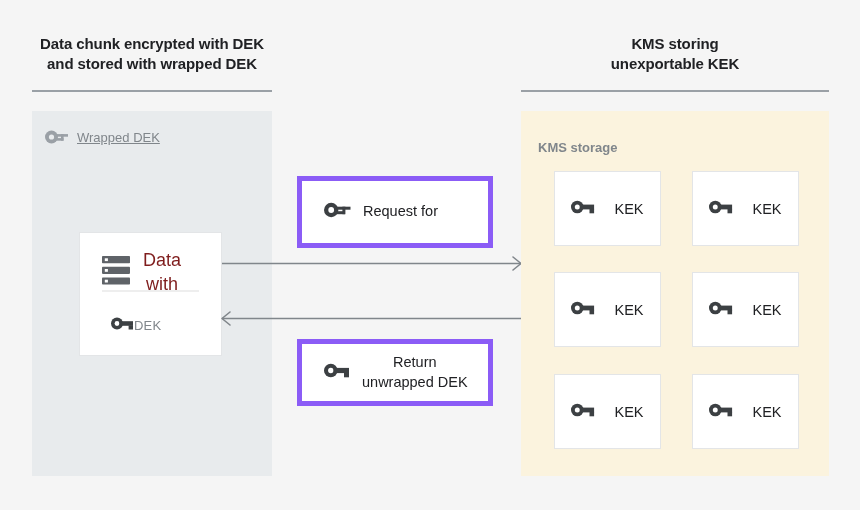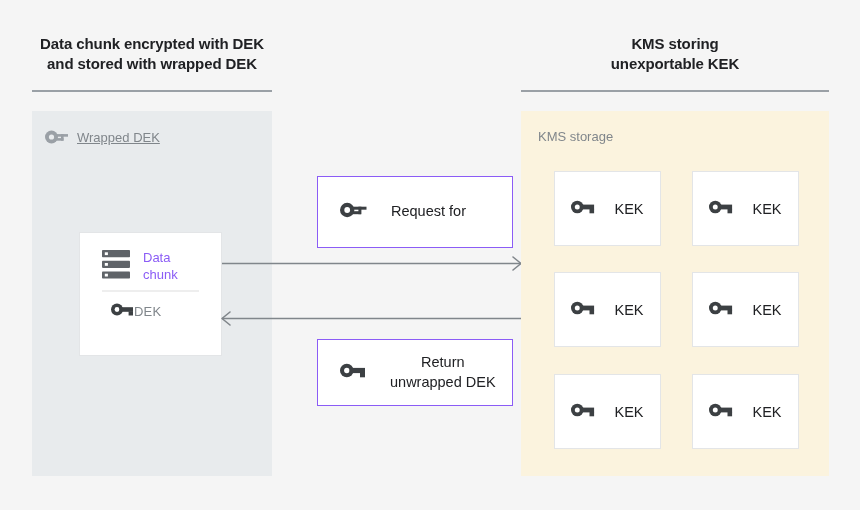--- a/index.html
+++ b/index.html
@@ -67,21 +67,22 @@
     color: #80868b;
     white-space: nowrap;
   }
   .wrapped-dek-label {
     left: 77px;
     top: 130px;
     text-decoration: underline;
   }
   .kms-storage-label {
     left: 538px;
-    top: 129px;
+    top: 140px;
+    font-weight: bold;
   }
 
   
   .icon {
     display: inline-block;
     vertical-align: middle;
     flex: 0 0 auto;
   }
 
   
@@ -104,23 +105,24 @@
     width: 143px;
     height: 124px;
   }
   .data-chunk-row {
     display: flex;
     align-items: center;
     gap: 13px;
     padding: 16px 0 0 22px;
   }
   .data-chunk-text {
-    font-size: 13px;
-    color: #8b5cf6;
+    font-size: 18px;
+    color: #7f1d1d;
     line-height: 1.32;
+    text-align: center;
   }
   .card-divider {
     position: absolute;
     left: 22px;
     right: 22px;
     top: 57px;
     height: 2px;
     background: #eeeeee;
   }
   .dek-row {
@@ -131,27 +133,26 @@
   .dek-text {
     font-size: 13px;
     color: #80868b;
     letter-spacing: 0.2px;
   }
 
   
   .msg-card {
     position: absolute;
     background: #ffffff;
-    border: 1px solid #8b5cf6;
+    border: 5px solid #8b5cf6;
     box-sizing: border-box;
     display: flex;
     align-items: center;
-    gap: 24px;
+    gap: 12px;
     padding-left: 22px;
-    margin-left: 20px;
   }
   .msg-card-1 {
     left: 297px;
     top: 176px;
     width: 196px;
     height: 72px;
   }
   .msg-card-2 {
     left: 297px;
     top: 339px;
@@ -230,21 +231,21 @@
           <rect x="0" y="0" width="28" height="7.2" rx="0.8" fill="#5f6368"></rect>
           <rect x="0" y="10.7" width="28" height="7.2" rx="0.8" fill="#5f6368"></rect>
           <rect x="0" y="21.4" width="28" height="7.2" rx="0.8" fill="#5f6368"></rect>
           <rect x="2.8" y="2.3" width="3.1" height="2.8" fill="#ffffff"></rect>
           <rect x="2.8" y="13.0" width="3.1" height="2.8" fill="#ffffff"></rect>
           <rect x="2.8" y="23.7" width="3.1" height="2.8" fill="#ffffff"></rect>
         </svg>
       </span>
       <div class="data-chunk-text">
         <div>Data</div>
-        <div>chunk</div>
+        <div>with</div>
       </div>
     </div>
 
     <div class="card-divider"></div>
 
     <div class="dek-row">
       <span class="icon">
         <svg width="23" height="15" viewBox="0 0 23 15" aria-hidden="true">
           <circle cx="6" cy="7.5" r="6" fill="#3c4043"></circle>
           <circle cx="6" cy="7.5" r="2.4" fill="#ffffff"></circle>

